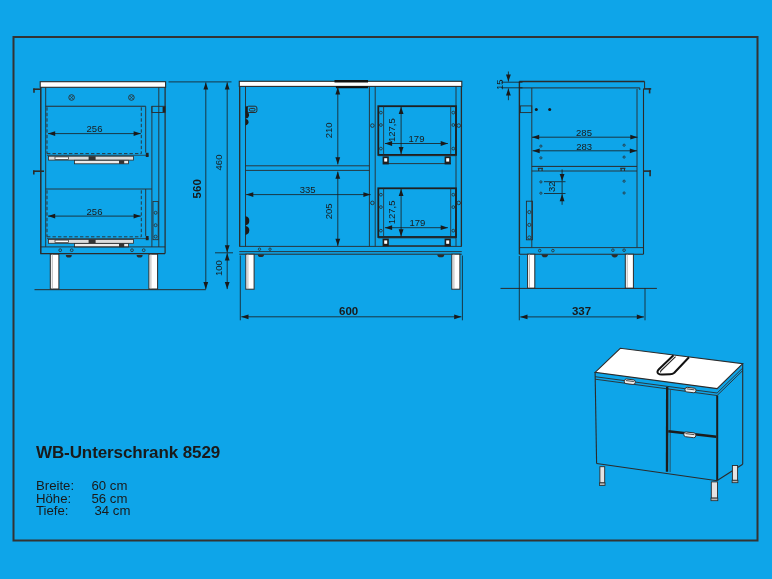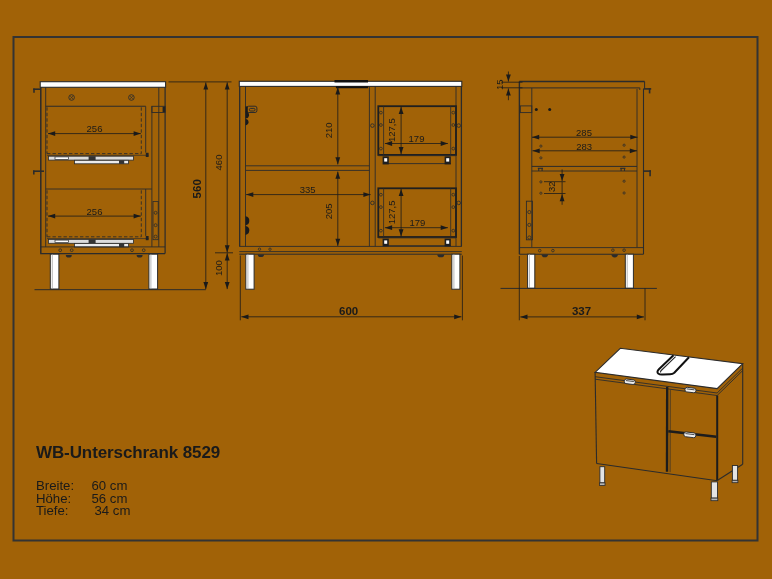--- a/index.html
+++ b/index.html
@@ -1,16 +1,16 @@
 <!DOCTYPE html>
 <html><head>
 <meta charset="utf-8">
 <style>
   html,body{margin:0;padding:0;background:#fff;}
-  .page{position:relative;width:772px;height:579px;background:#a16207;overflow:hidden;
+  .page{position:relative;width:772px;height:579px;background:#0ea5e9;overflow:hidden;
         font-family:"Liberation Sans", sans-serif;}
   svg{position:absolute;left:0;top:0;}
   text{font-family:"Liberation Sans", sans-serif;fill:#1a1a1a;}
   .dim{font-size:9.5px;}
   .dimb{font-size:11.5px;font-weight:bold;}
 </style>
 </head>
 <body>
 <div class="page">
 <svg width="772" height="579" viewBox="0 0 772 579">

